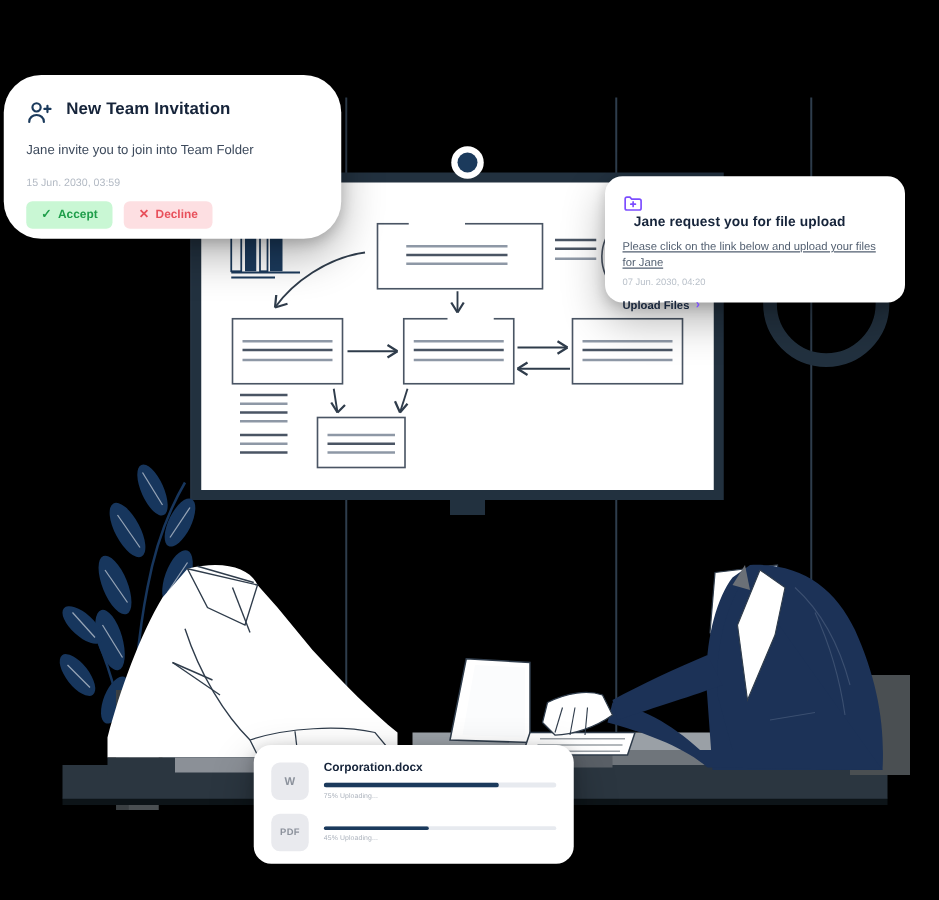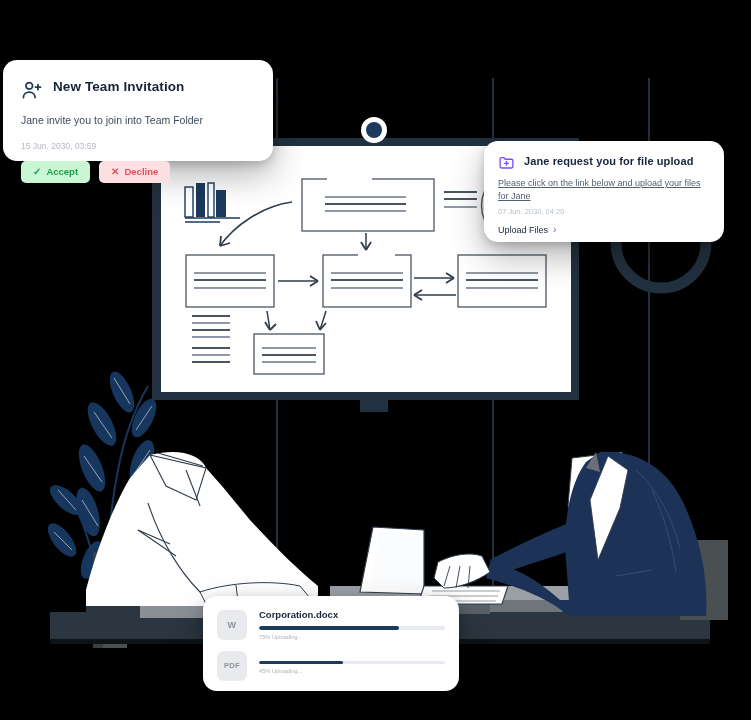--- a/index.html
+++ b/index.html
@@ -7,42 +7,42 @@
   #stage{position:absolute;inset:0;width:751px;height:720px;background:#000000;overflow:hidden;}
 
   
   .illu{position:absolute;left:0;top:0;width:751px;height:720px;}
 
   
   .card{position:absolute;background:#ffffff;border-radius:14px;
         box-shadow:0 14px 34px rgba(0,0,0,.30), 0 3px 10px rgba(0,0,0,.18);}
 
   
-  #card-invite{left:3px;top:60px;width:270px;height:101px;padding:0;}
+  #card-invite{left:3px;top:60px;width:270px;height:131px;padding:0;border-radius:30px;}
   #card-invite .row{display:flex;align-items:flex-start;padding:18px 20px 0 18px;}
   .inv-icon{width:22px;height:22px;flex:0 0 22px;margin-top:1px;}
   .inv-title{font-size:13.5px;font-weight:700;color:#16243a;letter-spacing:.1px;margin-left:10px;line-height:17px;}
   .inv-sub{font-size:10.5px;color:#3d4a5c;padding:0 18px;margin-top:12px;line-height:14px;}
   .inv-time{font-size:8.5px;color:#b3bac4;padding:0 18px;margin-top:14px;line-height:11px;}
   .inv-actions{display:flex;gap:9px;padding:9px 18px 0 18px;}
   .btn{display:inline-flex;align-items:center;gap:5px;border:none;border-radius:5px;
        font-size:9.5px;font-weight:700;padding:6px 12px;cursor:pointer;font-family:inherit;line-height:1;}
   .btn-accept{background:#c9f7d4;color:#1f9e4a;}
   .btn-decline{background:#fddfe2;color:#e8505b;}
   .btn .g{font-size:10px;font-weight:700;}
 
   
   #card-request{left:484px;top:141px;width:240px;height:101px;}
-  #card-request .row{display:flex;align-items:flex-start;padding:13px 16px 0 14px;}
+  #card-request .row{display:flex;align-items:flex-start;padding:13px 16px 0 14px;flex-direction:column;}
   .req-icon{width:17px;height:17px;flex:0 0 17px;margin-top:0px;}
   .req-title{font-size:11px;font-weight:700;color:#16243a;margin-left:9px;line-height:14px;letter-spacing:.1px;}
   .req-sub{font-size:9px;color:#44506080;color:#525f70;padding:0 16px 0 14px;margin-top:6px;line-height:12.5px;text-decoration:underline;}
   .req-time{font-size:7.5px;color:#b9c0c9;padding:0 16px 0 14px;margin-top:5px;line-height:10px;}
   .req-link{display:flex;align-items:center;gap:5px;padding:0 16px 0 14px;margin-top:8px;
-            font-size:9px;font-weight:400;color:#16243a;cursor:pointer;}
+            font-size:9px;font-weight:700;color:#16243a;cursor:pointer;}
   .chev{color:#7c4dff;font-size:10px;line-height:1;}
 
   
   #card-uploads{left:203px;top:596px;width:256px;height:95px;}
   .up-item{display:flex;align-items:center;padding:0 14px;}
   .up-item.first{margin-top:13px;}
   .up-item.second{margin-top:10px;}
   .ftile{width:30px;height:30px;flex:0 0 30px;border-radius:7px;background:#e9eaee;
          display:flex;align-items:center;justify-content:center;
          font-size:9px;font-weight:700;color:#8c929c;letter-spacing:.3px;}

